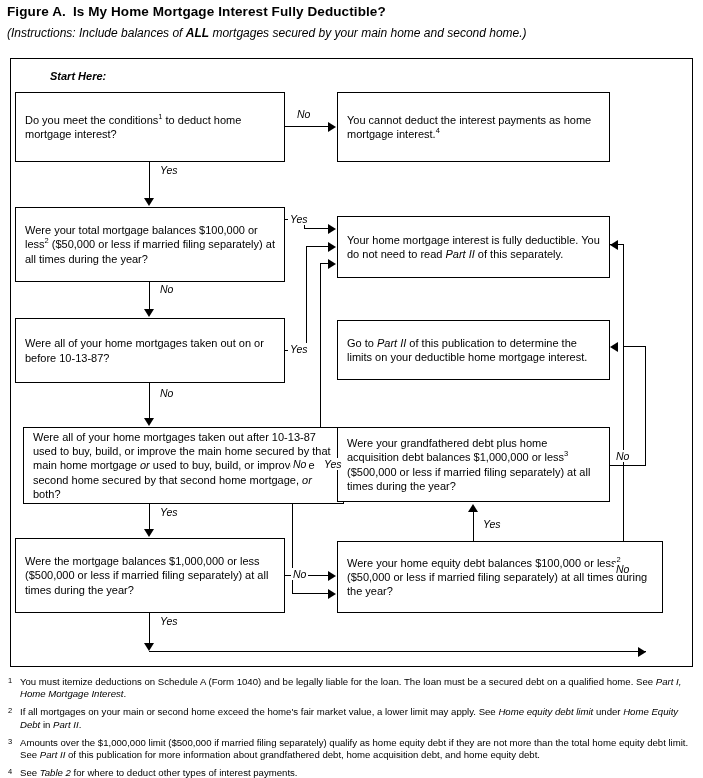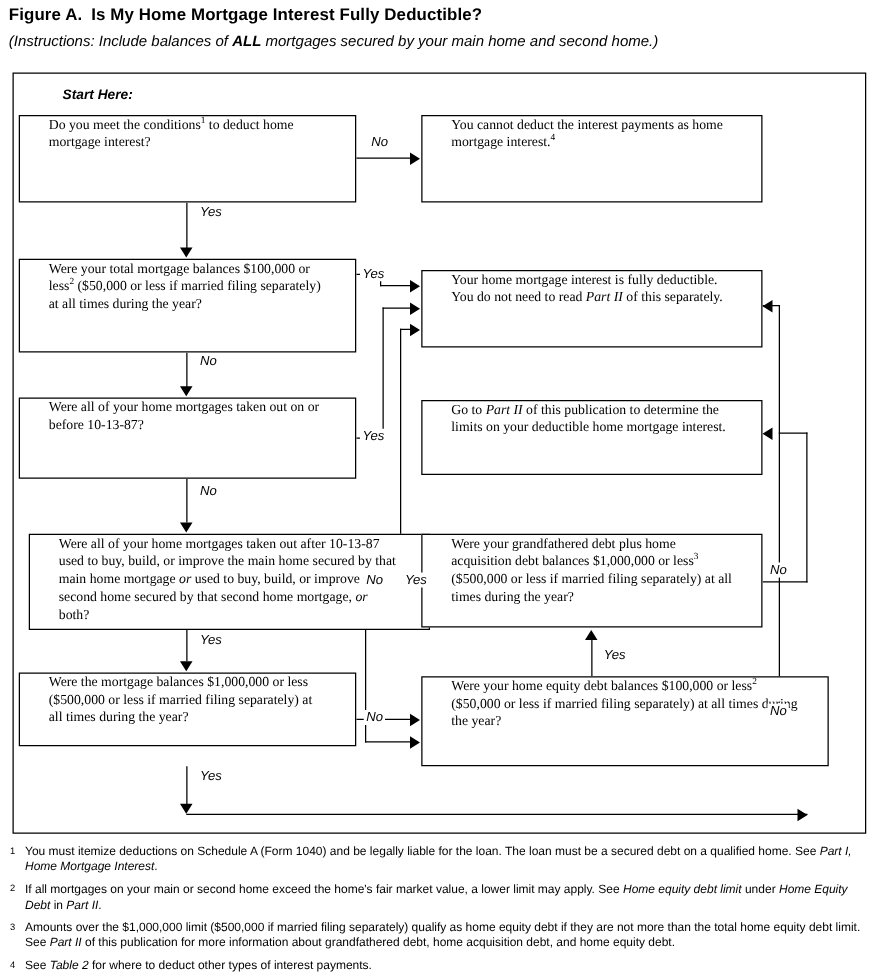--- a/index.html
+++ b/index.html
@@ -24,22 +24,22 @@
 
   
   .frame{
     position:absolute;left:10px;top:58px;width:683px;height:609px;
     border:1.6px solid #000;box-sizing:border-box;background:#fff;
   }
 
   
   .box{
     position:absolute;border:1.3px solid #000;box-sizing:border-box;
-    background:#fff;display:flex;align-items:flex-start;
-    padding:0 23px;z-index:4;font-family:Liberation Serif, serif;
+    background:#fff;display:flex;align-items:center;
+    padding:0 9px;z-index:4;
   }
   .box p{
     margin:0;font-size:11px;line-height:14.2px;
   }
   .box p i{font-style:italic;}
   sup{font-size:7.5px;line-height:0;vertical-align:super;}
 
   .start-here{
     position:absolute;left:50px;top:70px;
     font-size:11px;font-weight:bold;font-style:italic;z-index:4;
@@ -107,21 +107,21 @@
   </div>
 
   <div class="box" style="left:23px;top:427px;width:321px;height:77px;">
     <p><span>Were all of your home mortgages taken out after 10-13-87 used to buy, build, or improve the main home secured by that main home mortgage </span><i>or</i><span> used to buy, build, or improve the second home secured by that second home mortgage, </span><i>or</i><span> both?</span></p>
   </div>
 
   <div class="box" style="left:337px;top:427px;width:273px;height:75px;">
     <p><span>Were your grandfathered debt plus home acquisition debt balances $1,000,000 or less</span><sup>3</sup><span> ($500,000 or less if married filing separately) at all times during the year?</span></p>
   </div>
 
-  <div class="box" style="left:15px;top:538px;width:270px;height:59px;">
+  <div class="box" style="left:15px;top:538px;width:270px;height:75px;">
     <p><span>Were the mortgage balances $1,000,000 or less ($500,000 or less if married filing separately) at all times during the year?</span></p>
   </div>
 
   <div class="box" style="left:337px;top:541px;width:326px;height:72px;">
     <p><span>Were your home equity debt balances $100,000 or less</span><sup>2</sup><span> ($50,000 or less if married filing separately) at all times during the year?</span></p>
   </div>
 
   <div class="ln h" style="left:285px;top:126px;width:44px;"></div>
   <div class="ar ar-r" style="left:328px;top:121.5px;"></div>
   <div class="lbl" style="left:295px;top:108px;">No</div>

